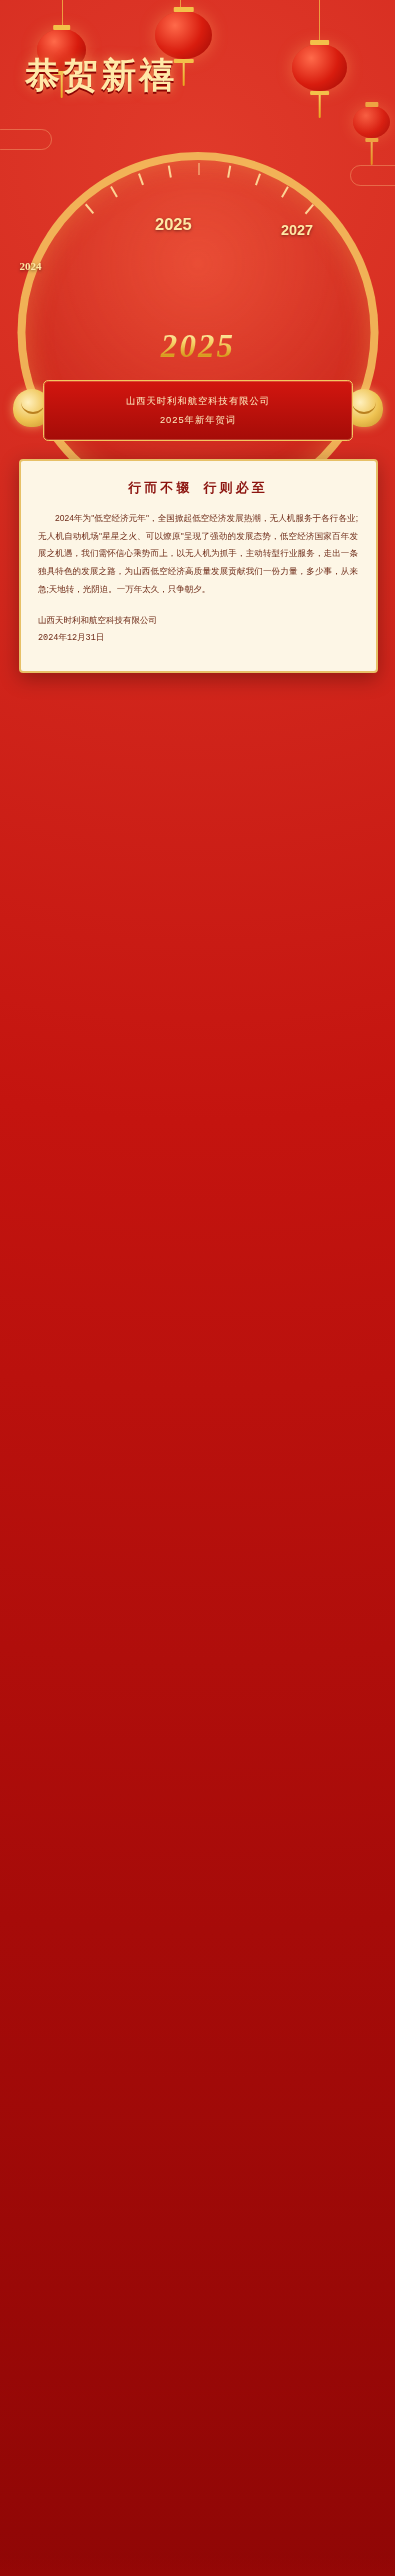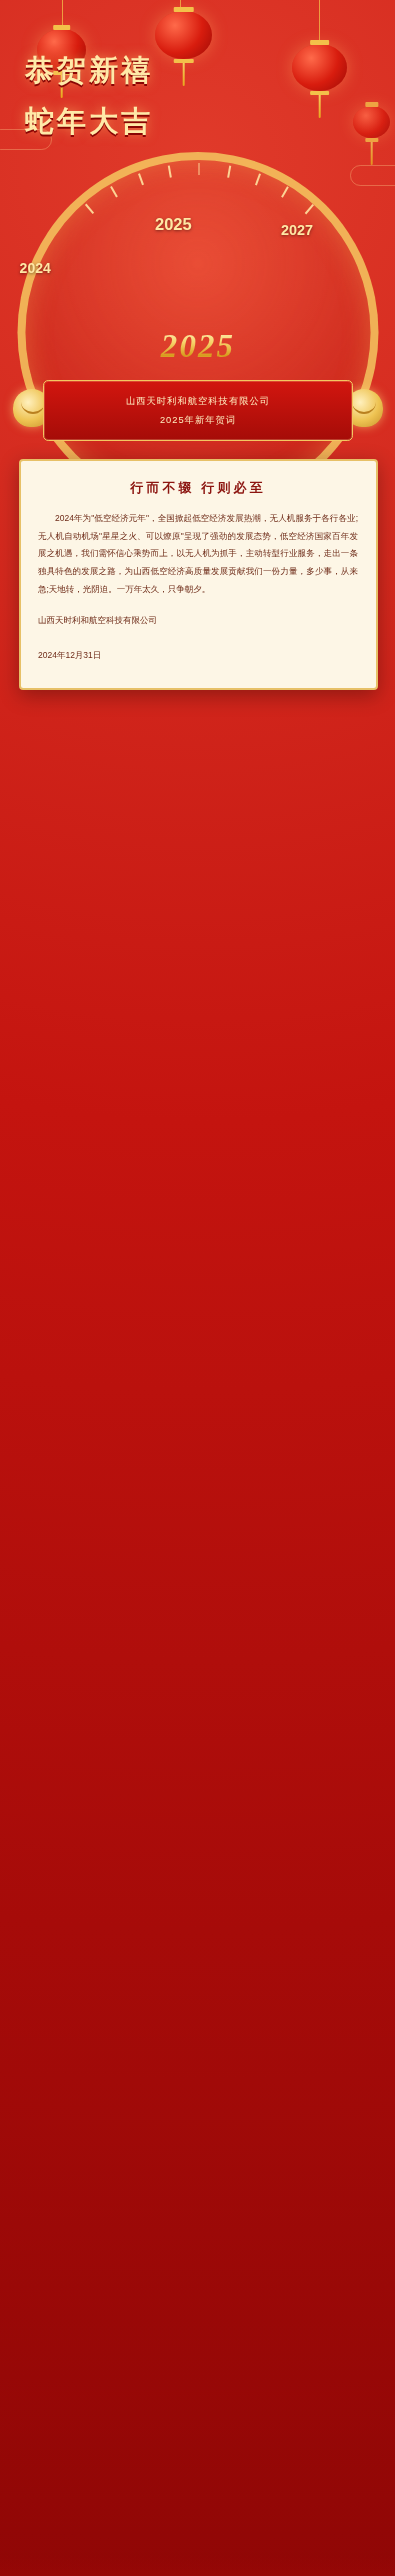--- a/index.html
+++ b/index.html
@@ -40,21 +40,21 @@
   }
   .string {
     position: absolute; width: 1px; background: #f3c14a; opacity: .75;
   }
 
   
   .top-area { position: relative; height: 330px; }
   .headline {
     position: absolute; left: 25px; top: 49px;
     color: #ffe9a8;
-    font-size: 29px; font-weight: bold; letter-spacing: 3.1px;
+    font-size: 35px; font-weight: bold; letter-spacing: 3.1px;
     line-height: 1.5;
     text-shadow: 0 1.5px 0 #8a0504, 0 0 11.3px rgba(255,200,110,.6);
   }
   .headline div + div { margin-top: 7.2px; }
 
   
   .clock {
     position: absolute; left: 50%; top: 152px; transform: translateX(-50%);
     width: 361px; height: 361px; border-radius: 50%;
     border: 8.2px solid rgba(246,200,96,.85);
@@ -64,21 +64,21 @@
   .tick {
     position: absolute; left: 50%; top: 3.1px;
     width: 1.5px; height: 12.4px; background: rgba(255,226,160,.9);
     transform-origin: 50% 177px;
   }
   .year {
     position: absolute;
     color: #ffe7a4; font-size: 15.5px; font-weight: bold;
     text-shadow: 0 1px 3.1px rgba(0,0,0,.45);
   }
-  .year.y2024 { left: 19.6px;  top: 260px; font-size: 14px; }
+  .year.y2024 { left: 19.6px;  top: 260px; font-size: 11px; font-family: Liberation Serif, serif; }
   .year.y2025 { left: 155px; top: 215px; font-size: 16.5px; }
   .year.y2026 { left: 281px; top: 222px; font-size: 14.4px; }
 
   
   .gold-2025 {
     position: absolute; left: 0; right: 0; top: 328px; text-align: center;
   }
   .gold-2025 .big {
     font-family: "Liberation Serif", serif;
     font-size: 33px; font-style: italic; font-weight: bold;
@@ -122,34 +122,34 @@
     position: absolute; left: 18.5px; right: 18.5px; top: 459px;
     background: #fdf6e6;
     border: 2.1px solid #e7c067;
     border-radius: 4.1px;
     padding: 17.5px 17.5px 24px;
     box-shadow: 0 5.2px 20.6px rgba(0,0,0,.3);
   }
   .card-title {
     text-align: center; font-size: 13px; font-weight: bold; color: #8c1510;
     letter-spacing: 3.1px; margin-bottom: 13.4px;
-    font-family: Liberation Sans, sans-serif;
+    font-family: Liberation Mono, monospace;
   }
   .card p {
     color: #6d2a17;
     font-size: 8.5px;
     line-height: 2.08;
     text-align: justify;
     text-indent: 2em;
     margin-bottom: 2.1px;
   }
   .sign {
     margin-top: 13.4px; text-align: left; color: #6d2a17; font-size: 8.5px; line-height: 2;
   }
-  .sign .date { margin-top: 18px; }
+  .sign .date { margin-top: 1px; font-family: Liberation Mono, monospace; }
 
   
   .footer {
     position: absolute; left: 0; right: 0; bottom: 0; height: 124px;
     background: linear-gradient(180deg, rgba(170,10,8,0) 0%, #9c0907 35%, #7d0504 100%);
   }
 
   .cloud {
     position: absolute; width: 62px; height: 20.6px; border-radius: 10.3px;
     border: 1.5px solid rgba(255,210,140,.35);
@@ -178,21 +178,20 @@
   <div class="lantern" style="left:353px;top:106px;width:37px;height:32px;opacity:.8;">
       <span class="tassel"></span>
     </div>
 
   <div class="cloud" style="left:-10.3px;top:129px;"></div>
   <div class="cloud" style="right:-15.5px;top:165px;"></div>
 
   <div class="top-area">
     <div class="headline">
       <div>恭贺新禧</div>
-      <div>蛇年大吉</div>
     </div>
 
     <div class="clock">
       <div class="tick" style="transform:rotate(-40deg);"></div>
       <div class="tick" style="transform:rotate(-30deg);"></div>
       <div class="tick" style="transform:rotate(-20deg);"></div>
       <div class="tick" style="transform:rotate(-10deg);"></div>
       <div class="tick" style="transform:rotate(0deg);"></div>
       <div class="tick" style="transform:rotate(10deg);"></div>
       <div class="tick" style="transform:rotate(20deg);"></div>

